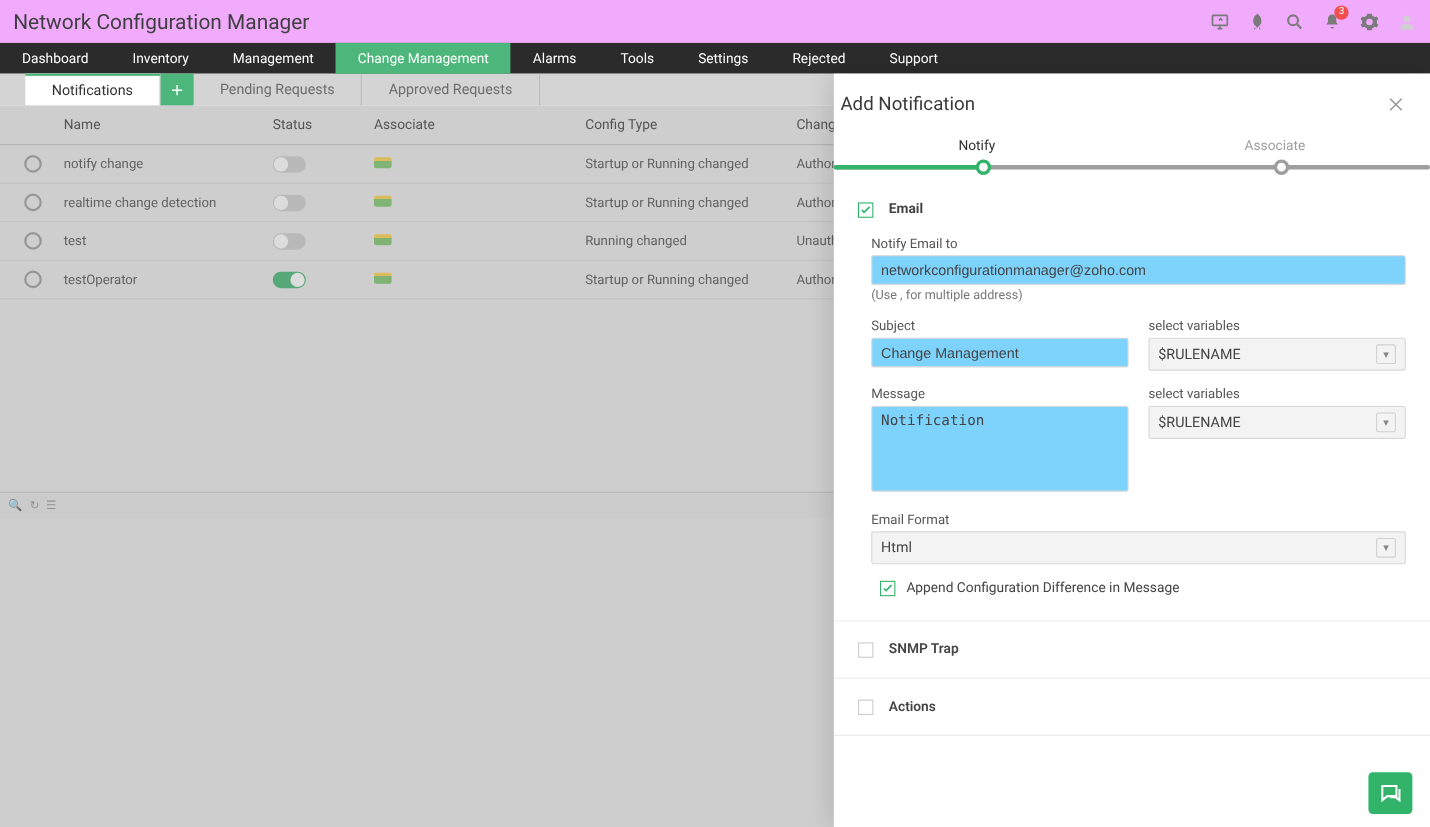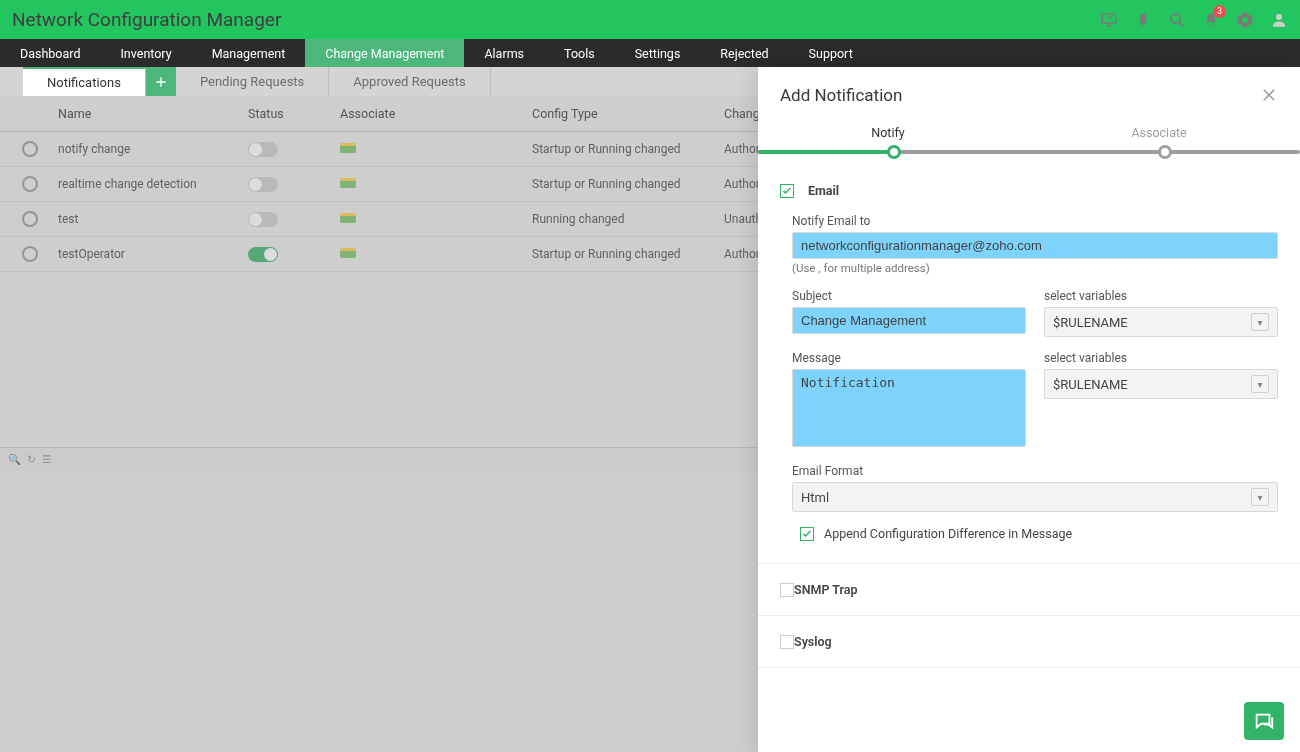--- a/index.html
+++ b/index.html
@@ -2,21 +2,21 @@
 <html><head>
 <meta charset="utf-8">
 <style>
   * { box-sizing: border-box; }
   html, body { margin: 0; padding: 0; font-family: -apple-system, "Segoe UI", Roboto, Arial, sans-serif; height: 100%; }
   body { background: #ececec; color: #333; overflow: hidden; position: relative; width: 1300px; height: 752px; }
 
   
   .topbar {
     display: flex; align-items: center; justify-content: space-between;
-    height: 39px; background: #22c55e; border-bottom: 0;
+    height: 39px; background: #f0abfc; border-bottom: 0;
     padding: 0 12px;
   }
   .app-title { font-size: 19px; color: #3f3f3f; font-weight: 400; }
   .topbar-icons { display: flex; align-items: center; gap: 16px; }
   .topbar-icons .icon { width: 18px; height: 18px; color: #7a7a7a; cursor: pointer; display: inline-flex; align-items: center; justify-content: center; position: relative; }
   .badge { position: absolute; top: -6px; right: -6px; background: #ef4e4e; color: #fff; font-size: 9px; border-radius: 50%; width: 13px; height: 13px; display:flex; align-items:center; justify-content:center; }
 
   
   .navbar { height: 28px; background: #2b2b2b; display: flex; color: #fff; font-size: 12.5px; }
   .nav-item { padding: 0 20px; display: flex; align-items: center; cursor: pointer; }
@@ -43,36 +43,36 @@
   .assoc-icon { width: 16px; height: 10px; background: linear-gradient(#ffd24d 0 3px, #7ec86f 3px 10px); border-radius: 2px; display:inline-block; }
 
   .pager { position:absolute; bottom:0; left:0; right:0; height:24px; background:#e8e8e8; border-top:1px solid #cdcdcd; display:flex; align-items:center; font-size:10.5px; color:#666; padding: 0 8px; gap:6px; }
   .pager .mini { color:#999; }
   .pager .spacer { flex:1; }
   .pager input.pgn { width: 22px; height: 14px; font-size:10px; border:1px solid #bbb; text-align:center; }
   .pager select.pgsize { height: 15px; font-size:10px; border:1px solid #bbb; }
 
   
   .panel { position:absolute; top:67px; right:0; bottom:0; width:542px; background:#fff; box-shadow: -4px 0 20px rgba(0,0,0,.12); display:flex; flex-direction:column; }
-  .panel-head { display:flex; align-items:center; justify-content:space-between; padding: 18px 22px 20px 22px; }
+  .panel-head { display:flex; align-items:center; justify-content:space-between; padding: 18px 22px 20px 6px; }
   .panel-title { font-size: 17px; color:#3a3a3a; }
   .panel-close { width: 18px; height: 18px; cursor:pointer; color:#9a9a9a; }
 
   .stepper { position: relative; height: 48px; }
   .step-labels { display:flex; justify-content:space-around; font-size:12.5px; }
   .step-labels .on { color:#333; }
   .step-labels .off { color:#9f9f9f; }
   .step-line { position:relative; height: 4px; background:#9e9e9e; margin-top:10px; border-radius: 4px; }
   .step-line .fill { position:absolute; left:0; top:0; bottom:0; width:25%; background:#32b36a; border-radius:4px; }
   .step-line .dot { position:absolute; top:50%; transform:translate(-50%,-50%); width:14px; height:14px; border-radius:50%; background:#fff; border:3px solid #32b36a; }
   .step-line .dot.off { border-color:#9e9e9e; }
 
   .panel-body { flex:1; overflow:auto; padding: 10px 22px 20px 22px; font-size: 12.5px; color:#444; }
   .section-check { display:flex; align-items:center; gap: 14px; font-weight:700; margin-bottom: 16px; }
-  .section-subcheck { display:flex; align-items:center; gap: 0; font-weight:600; margin: 4px 0 18px 0; }
+  .section-subcheck { display:flex; align-items:center; gap: 14px; font-weight:600; margin: 4px 0 18px 0; }
   .cb { width:14px; height:14px; border:1px solid #ccc; display:inline-flex; align-items:center; justify-content:center; cursor:pointer; }
   .cb.checked svg { display:block; } .cb svg { display:none; }
   .cb.checked { border-color:#32b36a; }
 
   .fieldblock { margin: 0 0 14px 12px; }
   .lbl { font-size:12px; color:#555; margin-bottom: 4px; }
   .hint { font-size:11.5px; color:#777; margin-top: 2px; }
   input[type=text].tf, .tf {
     width:100%; border:1px solid #d8d8d8; background:#7dd3fc; padding: 5px 8px; font-size:13px; color:#444; border-radius:2px;
   }
@@ -339,21 +339,21 @@
       </span>
       <span>SNMP Trap</span>
     </div>
 
     <hr class="divider">
 
     <div class="section-subcheck">
       <span class="cb">
         
       </span>
-      <span>Syslog</span>
+      <span>Actions</span>
     </div>
 
     <hr class="divider">
 
   </div>
 </div>
 
 <div class="chat-fab">
   <svg viewBox="0 0 24 24" width="22" height="22" fill="none" stroke="#fff" stroke-width="2">
       <path d="M4 5h14v10H9l-5 4V5z"></path>

